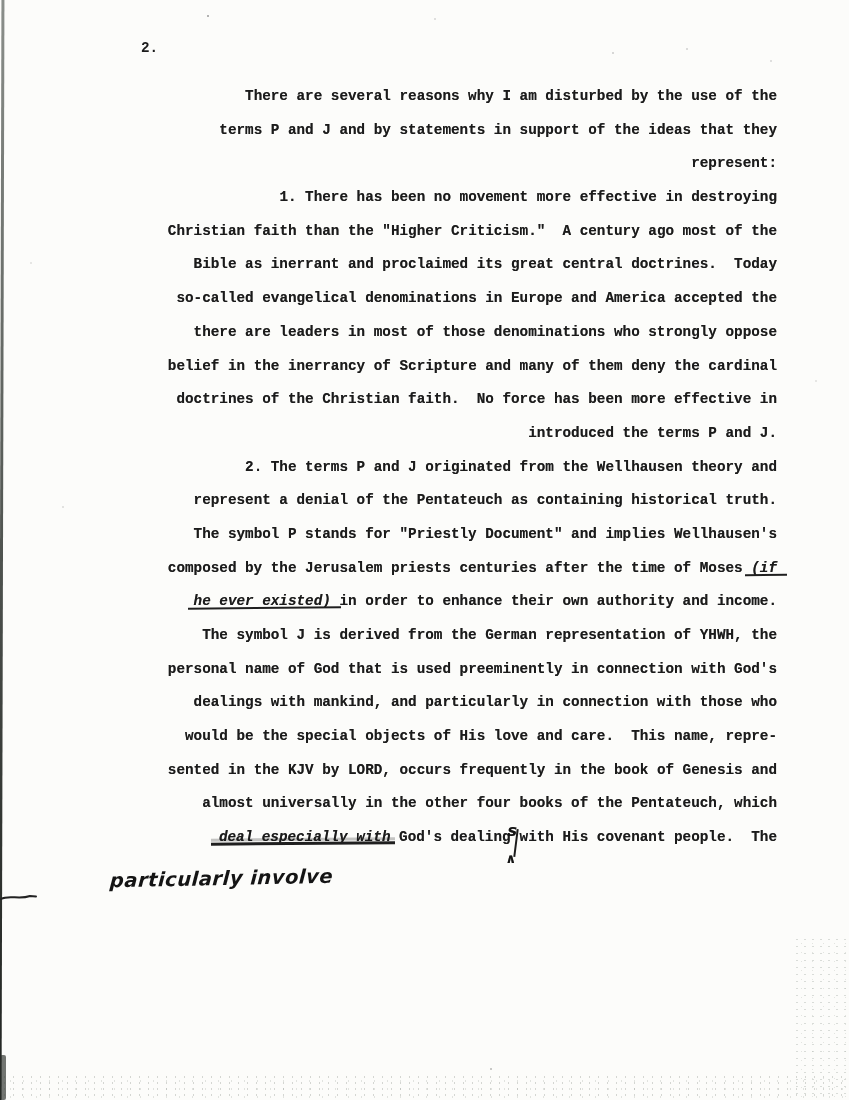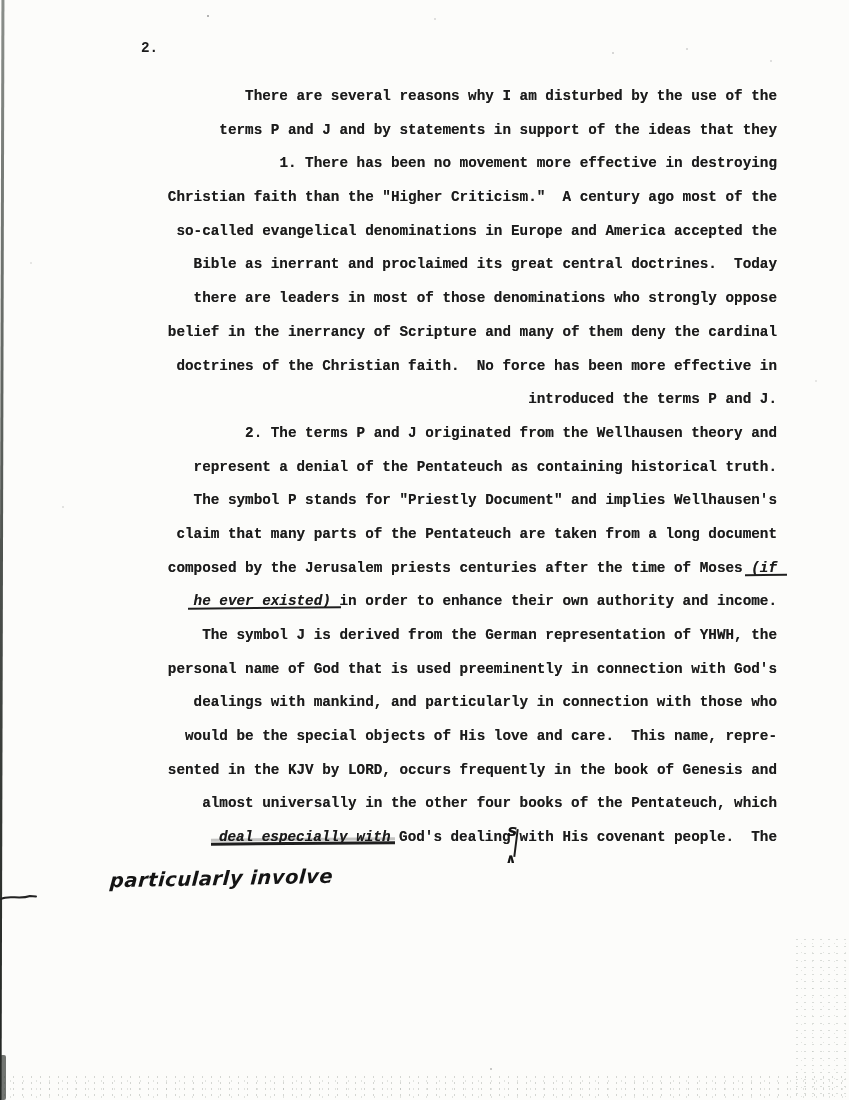--- a/index.html
+++ b/index.html
@@ -150,32 +150,32 @@
 
 <svg class="margin-dash" width="42" height="16" viewBox="0 0 42 16">
   <path d="M1,10 C9,5.5 19,11 30,7 L36,7.5" stroke="#222" stroke-width="2" fill="none" stroke-linecap="round"></path>
 </svg>
 
 <div class="page-number">2.</div>
 
 <div class="typed">
   <div class="line">     There are several reasons why I am disturbed by the use of the</div>
   <div class="line">terms P and J and by statements in support of the ideas that they</div>
+  <div class="line">represent:</div>
   <div class="line">     1. There has been no movement more effective in destroying</div>
   <div class="line">Christian faith than the "Higher Criticism."  A century ago most of the</div>
+  <div class="line">Bible as inerrant and proclaimed its great central doctrines.  Today</div>
   <div class="line">so-called evangelical denominations in Europe and America accepted the</div>
-  <div class="line">Bible as inerrant and proclaimed its great central doctrines.  Today</div>
   <div class="line">there are leaders in most of those denominations who strongly oppose</div>
   <div class="line">belief in the inerrancy of Scripture and many of them deny the cardinal</div>
   <div class="line">doctrines of the Christian faith.  No force has been more effective in</div>
   <div class="line">introduced the terms P and J.</div>
   <div class="line">     2. The terms P and J originated from the Wellhausen theory and</div>
   <div class="line">represent a denial of the Pentateuch as containing historical truth.</div>
   <div class="line">The symbol P stands for "Priestly Document" and implies Wellhausen's</div>
-  <div class="line">claim that many parts of the Pentateuch are taken from a long document</div>
 
   <div class="line"><span class="seg">composed by the Jerusalem priests centuries after the time of Moses </span><span class="struck">(if</span></div>
 
   <div class="line"><span class="struck">he ever existed)</span><span class="seg"> in order to enhance their own authority and income.</span></div>
 
   <div class="line">The symbol J is derived from the German representation of YHWH, the</div>
   <div class="line">personal name of God that is used preeminently in connection with God's</div>
   <div class="line">dealings with mankind, and particularly in connection with those who</div>
   <div class="line">would be the special objects of His love and care.  This name, repre-</div>
   <div class="line">sented in the KJV by LORD, occurs frequently in the book of Genesis and</div>

